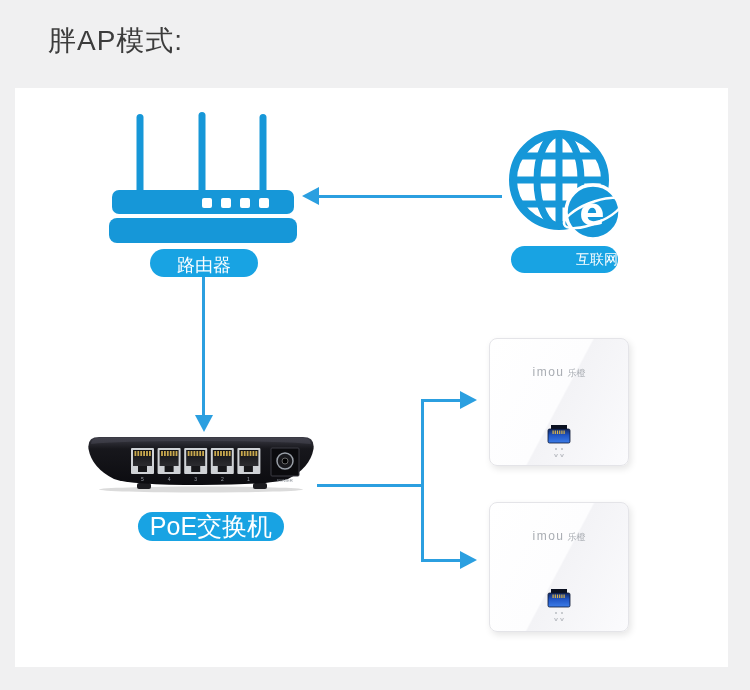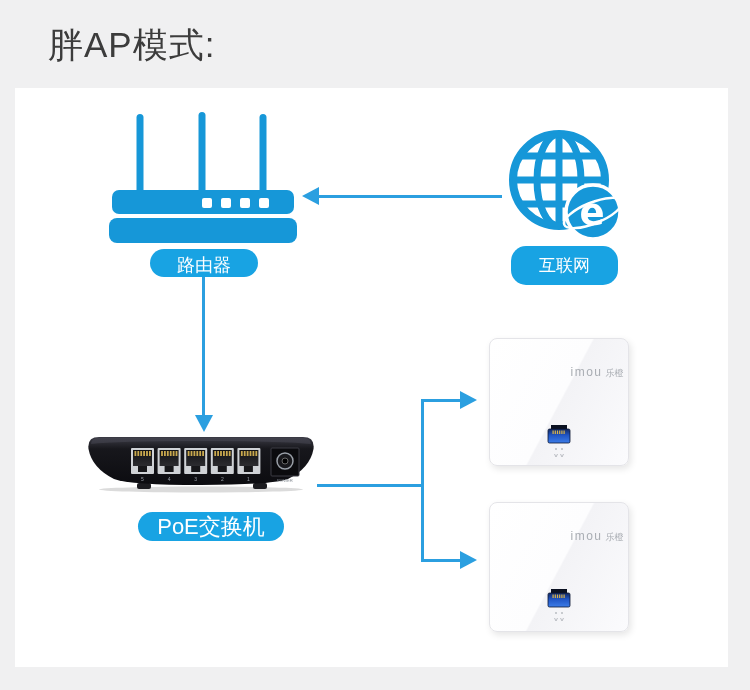--- a/index.html
+++ b/index.html
@@ -4,53 +4,52 @@
 <style>
   * { margin:0; padding:0; box-sizing:border-box; }
   html,body { width:750px; height:690px; }
   body {
     position:relative; overflow:hidden;
     background:var(--background,#f0f0f1);
     font-family:"Liberation Sans","DejaVu Sans",sans-serif;
   }
   .page-title {
     position:absolute; left:48px; top:22px;
-    font-size:35px; font-weight:500; letter-spacing:1px;
+    font-size:28px; font-weight:500; letter-spacing:1px;
     color:var(--title-text,#3c3c3c);
   }
   .card {
     position:absolute; left:15px; top:88px; width:713px; height:579px;
     background:var(--card,#ffffff);
   }
   .pill {
     position:absolute; background:var(--pill-blue,#18a3e3); color:#fff;
     border-radius:15px; display:flex; align-items:center; justify-content:center;
     font-weight:500;
   }
   .pill-router  { left:150px; top:249px; width:108px; height:28px; font-size:18px;align-items:flex-end; }
-  .pill-internet{ left:511px; top:246px; width:107px; height:39px; font-size:17px; }
-  .pill-switch  { left:138px; top:512px; width:146px; height:29px; font-size:22px; }
+  .pill-internet{ left:511px; top:246px; width:107px; height:27px; font-size:14px;justify-content:flex-end; }
+  .pill-switch  { left:138px; top:512px; width:146px; height:29px; font-size:25px; }
 
   .h-line,.v-line { position:absolute; background:var(--arrow-blue,#2b9fe0); }
   .tri { position:absolute; width:0; height:0; }
   .tri-left  { border-top:9px solid transparent; border-bottom:9px solid transparent; border-right:17px solid var(--arrow-blue,#2b9fe0); }
   .tri-down  { border-left:9px solid transparent; border-right:9px solid transparent; border-top:17px solid var(--arrow-blue,#2b9fe0); }
   .tri-right { border-top:9px solid transparent; border-bottom:9px solid transparent; border-left:17px solid var(--arrow-blue,#2b9fe0); }
 
   .accent-fill   { fill:var(--accent-blue,#1697d8); }
   .accent-stroke { stroke:var(--accent-blue,#1697d8); fill:none; }
 
   .abs { position:absolute; }
 
   .ap-panel {
     position:absolute; left:489px; width:140px;
     background:linear-gradient(118deg,#ffffff 0%,#fdfdfe 50%,#f3f3f6 51%,#fbfbfd 100%);
     border:1px solid #e4e4e8; border-radius:8px;
     box-shadow:2px 3px 7px rgba(0,0,0,0.10);
-    padding-left:38px;
   }
   .ap-top    { top:338px; height:128px; }
   .ap-bottom { top:502px; height:130px; }
   .ap-brand {
     position:absolute; top:26px; width:100%; text-align:center;
     color:var(--brand-gray,#a9adb3); font-size:12px; letter-spacing:1.5px; font-weight:500;
   }
   .ap-brand .suffix { font-size:9px; letter-spacing:0; margin-left:3px; }
   .ap-port { position:absolute; left:50%; top:86px; transform:translateX(-50%); line-height:0; }
   .ap-marks { position:absolute; left:50%; top:108px; transform:translateX(-50%); line-height:0; }

